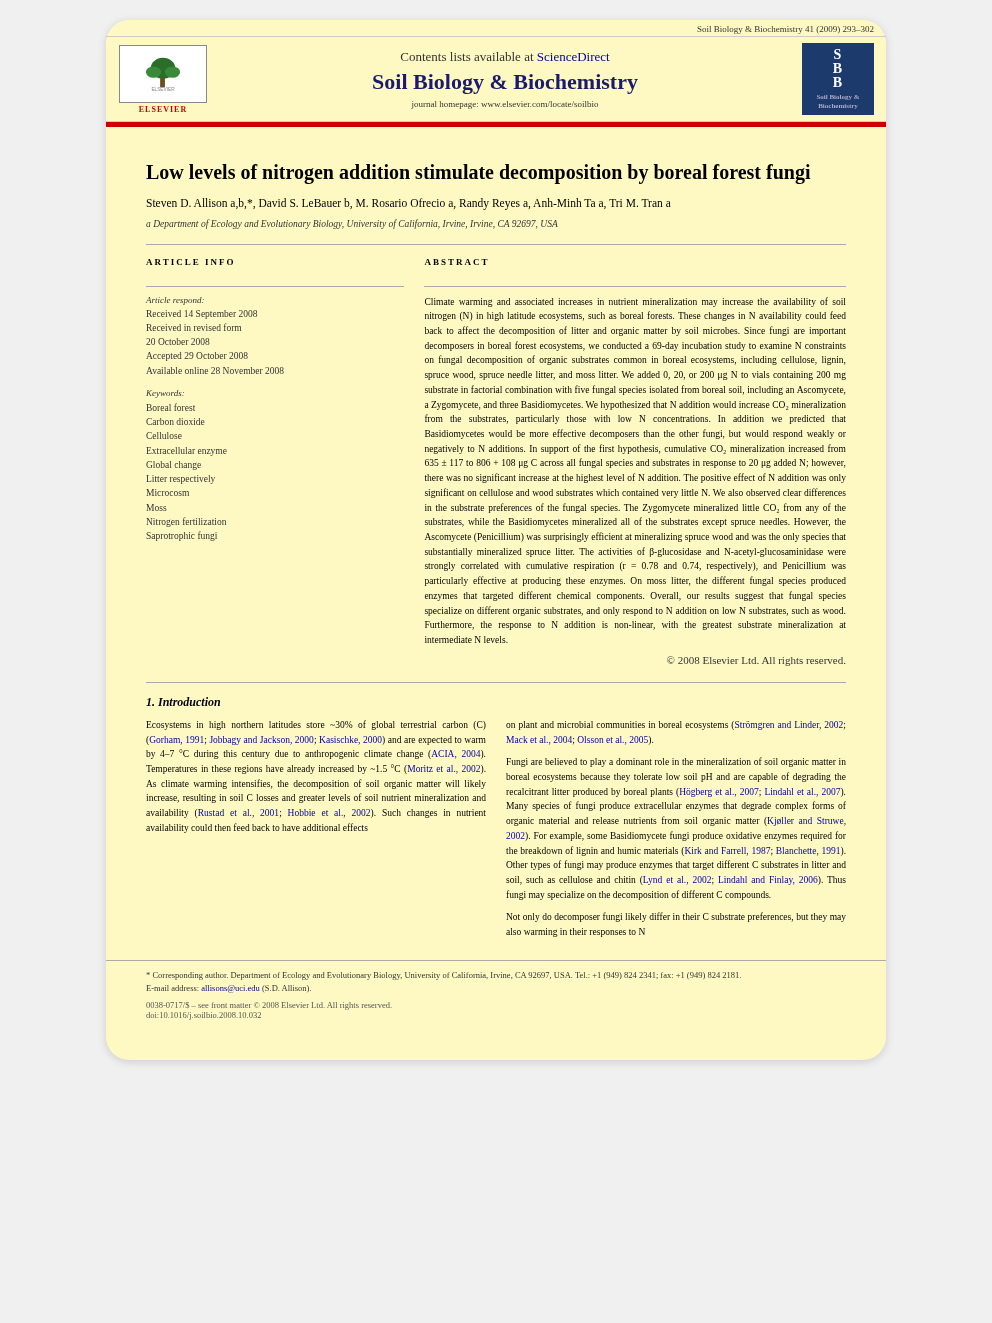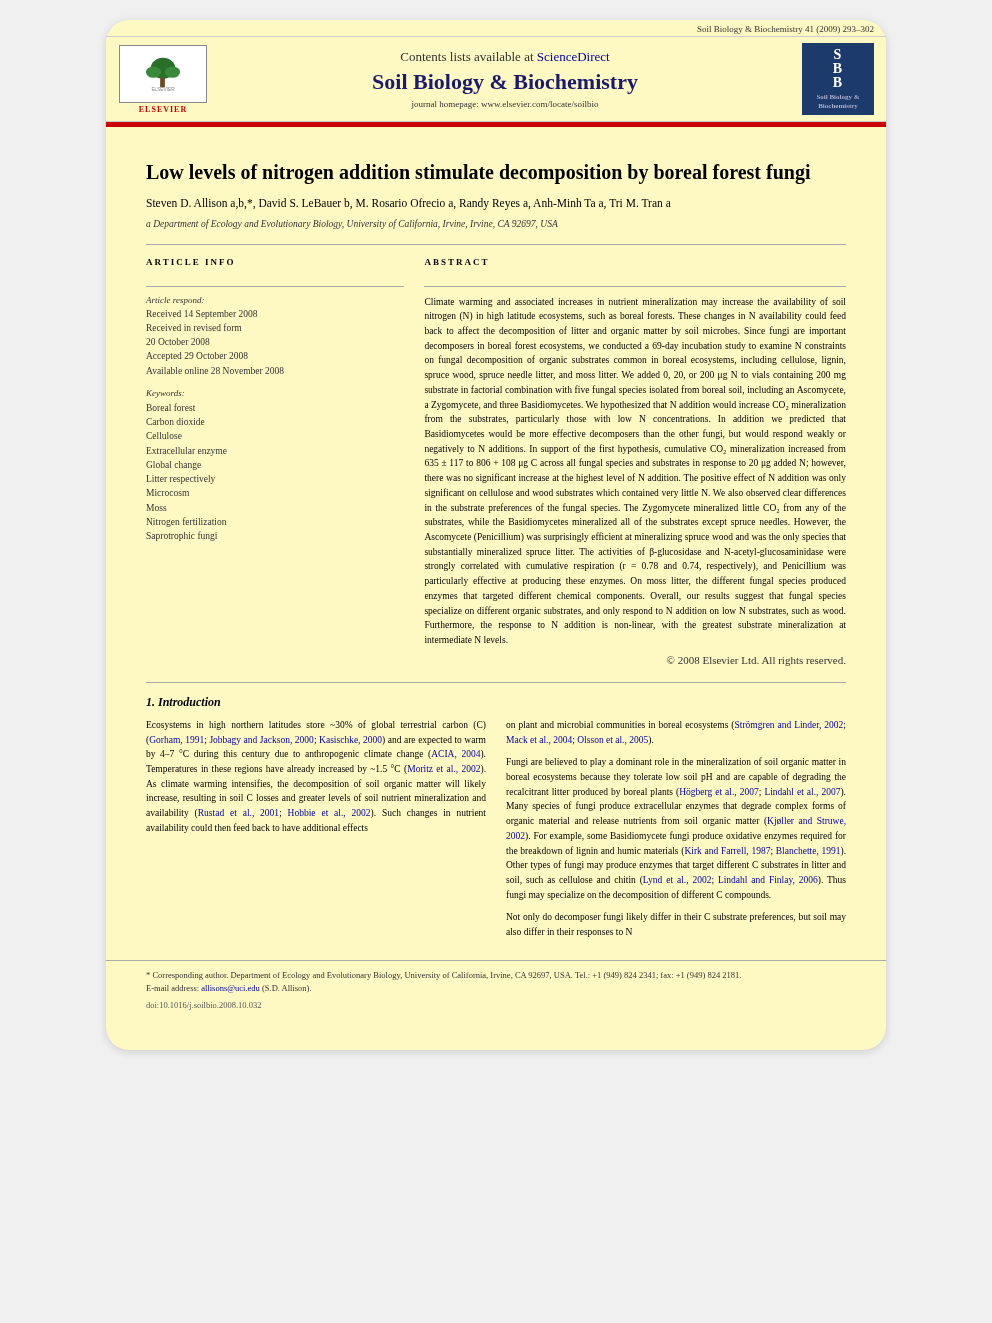--- a/index.html
+++ b/index.html
@@ -361,33 +361,34 @@
       </div>
 
       <div class="intro-right">
         <p class="body-text paragraph-gap">
           on plant and microbial communities in boreal ecosystems (<a href="#" class="ref-link">Strömgren and Linder, 2002</a>; <a href="#" class="ref-link">Mack et al., 2004</a>; <a href="#" class="ref-link">Olsson et al., 2005</a>).
         </p>
         <p class="body-text paragraph-gap">
           Fungi are believed to play a dominant role in the mineralization of soil organic matter in boreal ecosystems because they tolerate low soil pH and are capable of degrading the recalcitrant litter produced by boreal plants (<a href="#" class="ref-link">Högberg et al., 2007</a>; <a href="#" class="ref-link">Lindahl et al., 2007</a>). Many species of fungi produce extracellular enzymes that degrade complex forms of organic material and release nutrients from soil organic matter (<a href="#" class="ref-link">Kjøller and Struwe, 2002</a>). For example, some Basidiomycete fungi produce oxidative enzymes required for the breakdown of lignin and humic materials (<a href="#" class="ref-link">Kirk and Farrell, 1987</a>; <a href="#" class="ref-link">Blanchette, 1991</a>). Other types of fungi may produce enzymes that target different C substrates in litter and soil, such as cellulose and chitin (<a href="#" class="ref-link">Lynd et al., 2002</a>; <a href="#" class="ref-link">Lindahl and Finlay, 2006</a>). Thus fungi may specialize on the decomposition of different C compounds.
         </p>
         <p class="body-text">
-          Not only do decomposer fungi likely differ in their C substrate preferences, but soil may also differ in their responses to N
+          Not only do decomposer fungi likely differ in their C substrate preferences, but they may also warming in their responses to N
         </p>
       </div>
     </div>
   </div>
 
   <div class="footer-area">
     <div class="footnote-text">
       <span>* Corresponding author. Department of Ecology and Evolutionary Biology, University of California, Irvine, CA 92697, USA. Tel.: +1 (949) 824 2341; fax: +1 (949) 824 2181.</span>
     </div>
     <div class="footnote-text">
       <span>E-mail address:</span>
       <a href="#">allisons@uci.edu</a>
       <span>(S.D. Allison).</span>
     </div>
     <div class="footer-bottom">
+      <div>0038-0717/$ – see front matter © 2008 Elsevier Ltd. All rights reserved.</div>
       <div>doi:10.1016/j.soilbio.2008.10.032</div>
     </div>
   </div>
 
 </div>
 
 </body></html>

